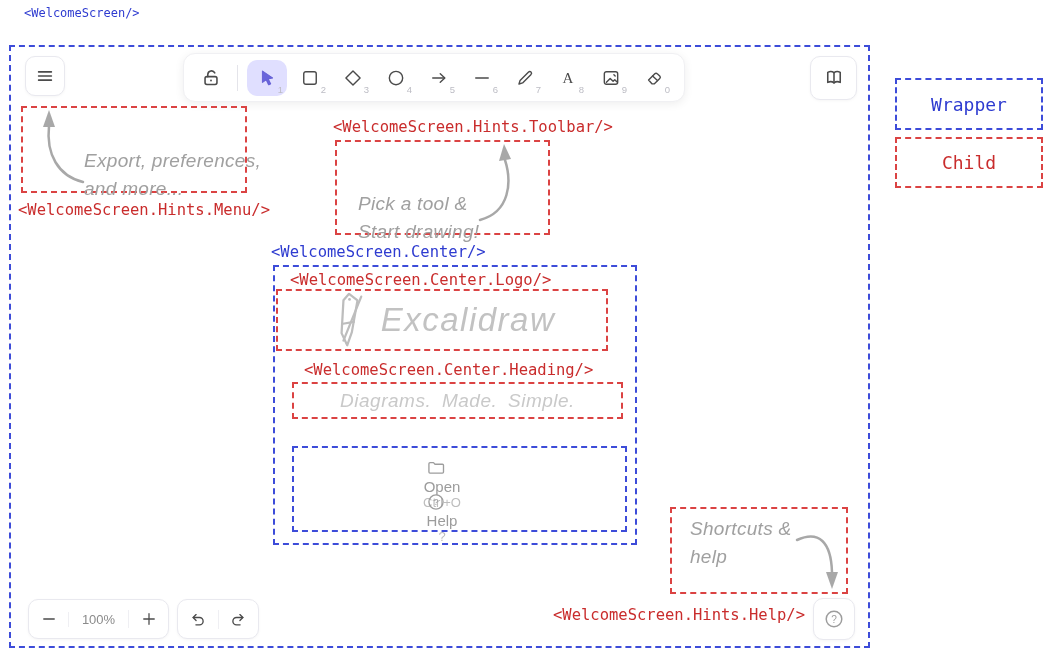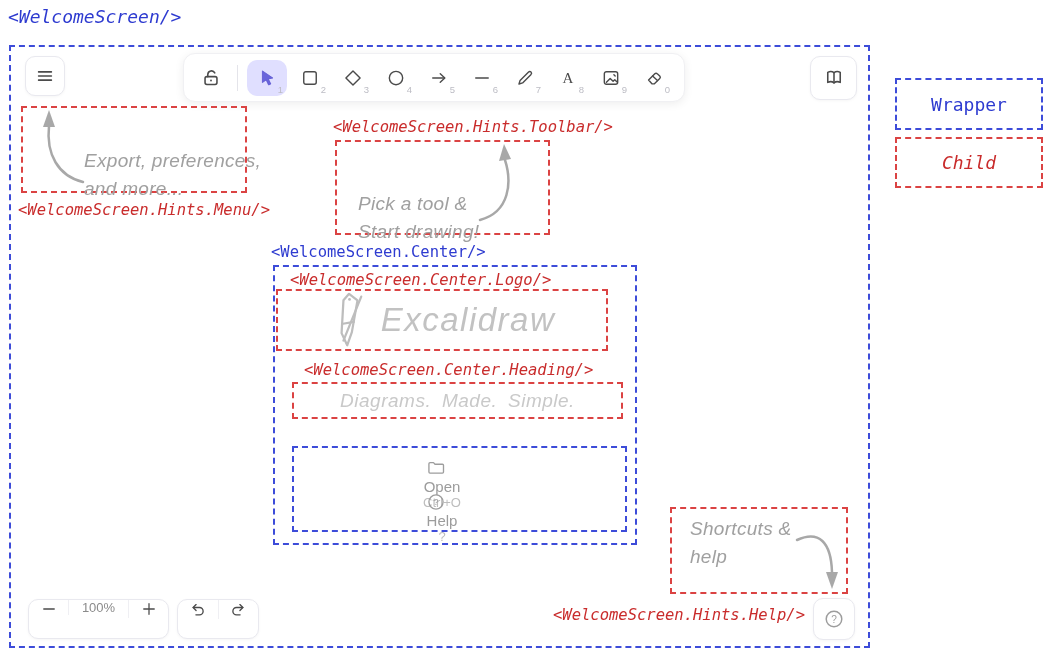--- a/index.html
+++ b/index.html
@@ -7,21 +7,21 @@
     --red:#c92c2c;  --red-border:#db4343;
     --ink:#4b4b4b;  --hand:#a0a0a0; --hand-light:#c6c6c6;
     --ui-border:#e9e9ef; --accent:#6965db; --accent-bg:#e0dfff;
   }
   html,body{margin:0;padding:0;background:#fff;}
   body{font-family:"Liberation Sans","DejaVu Sans",sans-serif;}
   .stage{position:relative;width:1053px;height:661px;background:#fff;overflow:hidden;}
   .mono{font-family:"DejaVu Sans Mono","Liberation Mono",monospace;}
   .abs{position:absolute;}
 
-  .page-title{left:8px;top:6px;font-size:18px;color:var(--blue);white-space:pre;font-style:italic;}
+  .page-title{left:24px;top:6px;font-size:12px;color:var(--blue);white-space:pre;}
 
   .canvas{left:9px;top:45px;width:861px;height:603px;border:2px dashed var(--blue-border);box-sizing:border-box;}
 
   .sq-btn{background:#fff;border:1px solid var(--ui-border);border-radius:10px;display:flex;align-items:center;justify-content:center;box-shadow:0 1px 3px rgba(0,0,0,.04);cursor:pointer;}
   #hamburger{left:25px;top:56px;width:38px;height:38px;}
   #library-btn{left:810px;top:56px;width:45px;height:42px;}
   #help-btn{left:813px;top:598px;width:40px;height:40px;}
 
   .toolbar{left:183px;top:53px;height:47px;background:#fff;border:1px solid #f0f0f3;border-radius:12px;box-shadow:0 2px 10px rgba(0,0,0,.07);display:flex;align-items:center;padding:0 10px;}
   .tool{position:relative;width:40px;height:36px;border-radius:10px;display:flex;align-items:center;justify-content:center;margin-right:3px;cursor:pointer;}
@@ -29,21 +29,21 @@
   .tool.active{background:var(--accent-bg);}
   .tool .key{position:absolute;right:4px;bottom:1px;font-size:9.5px;color:#bcbcc4;}
   .tb-divider{width:1px;height:26px;background:#e4e4ea;margin:0 9px;}
   .lockbox{width:34px;height:36px;display:flex;align-items:center;justify-content:center;border-radius:10px;cursor:pointer;}
 
   svg.ic{stroke:var(--ink);fill:none;stroke-width:1.7;stroke-linecap:round;stroke-linejoin:round;}
   svg.ic-gray{stroke:#9d9d9d;fill:none;stroke-width:1.6;stroke-linecap:round;stroke-linejoin:round;}
 
   .dashed-red{border:2px dashed var(--red-border);box-sizing:border-box;}
   .dashed-blue{border:2px dashed var(--blue-border);box-sizing:border-box;}
-  .lbl-red{color:var(--red);font-size:15.5px;white-space:pre;font-style:italic;}
+  .lbl-red{color:var(--red);font-size:15.5px;white-space:pre;}
   .lbl-blue{color:var(--blue);font-size:15.5px;white-space:pre;}
 
   .hand{font-style:italic;color:var(--hand);font-size:19px;line-height:1.45;letter-spacing:.3px;}
 
   #hint-menu-box{left:21px;top:106px;width:226px;height:87px;}
   #hint-menu-text{left:84px;top:147px;}
   #hint-menu-label{left:18px;top:201px;text-align:right;}
   #hint-toolbar-label{left:333px;top:118px;}
   #hint-toolbar-box{left:335px;top:140px;width:215px;height:95px;}
   #hint-toolbar-text{left:358px;top:190px;}
@@ -59,21 +59,21 @@
   #heading-label{left:304px;top:361px;}
   #heading-box{left:292px;top:382px;width:331px;height:37px;display:flex;align-items:center;justify-content:center;}
   .heading-text{font-style:italic;font-size:19px;color:#c9c9c9;letter-spacing:.5px;word-spacing:5px;}
   #menu-label{left:290px;top:425px;}
   #menu-box{left:292px;top:446px;width:335px;height:86px;padding:10px 48px 10px 13px;box-sizing:border-box;display:flex;flex-direction:column;justify-content:space-between;}
   .menu-row{display:flex;align-items:center;height:28px;cursor:pointer;border-radius:6px;flex-direction:column;}
   .menu-row .mi-icon{width:20px;height:20px;margin-right:12px;display:flex;align-items:center;justify-content:center;}
   .menu-row .mi-label{font-size:15px;color:#9c9c9c;flex:1;}
   .menu-row .mi-shortcut{font-size:13px;color:#bdbdbd;}
 
-  .btn-group{background:#fff;border:1px solid var(--ui-border);border-radius:10px;display:flex;align-items:flex-start;overflow:hidden;box-shadow:0 1px 3px rgba(0,0,0,.04);}
+  .btn-group{background:#fff;border:1px solid var(--ui-border);border-radius:10px;display:flex;align-items:center;overflow:hidden;box-shadow:0 1px 3px rgba(0,0,0,.04);}
   #zoom-group{left:28px;top:599px;width:139px;height:38px;}
   #history-group{left:177px;top:599px;width:80px;height:38px;}
   .seg{display:flex;align-items:center;justify-content:center;cursor:pointer;}
   .seg + .seg{border-left:1px solid #efeff3;}
   #zoom-out-seg{width:39px;} #zoom-level-seg{width:59px;cursor:pointer;} #zoom-in-seg{width:39px;}
   #undo-seg,#redo-seg{width:39.5px;}
   .zoom-level{font-size:13px;color:#8b8b8b;}
 
   #legend-wrapper-box{left:895px;top:78px;width:148px;height:52px;display:flex;align-items:center;justify-content:center;}
   #legend-child-box{left:895px;top:137px;width:148px;height:51px;display:flex;align-items:center;justify-content:center;}

